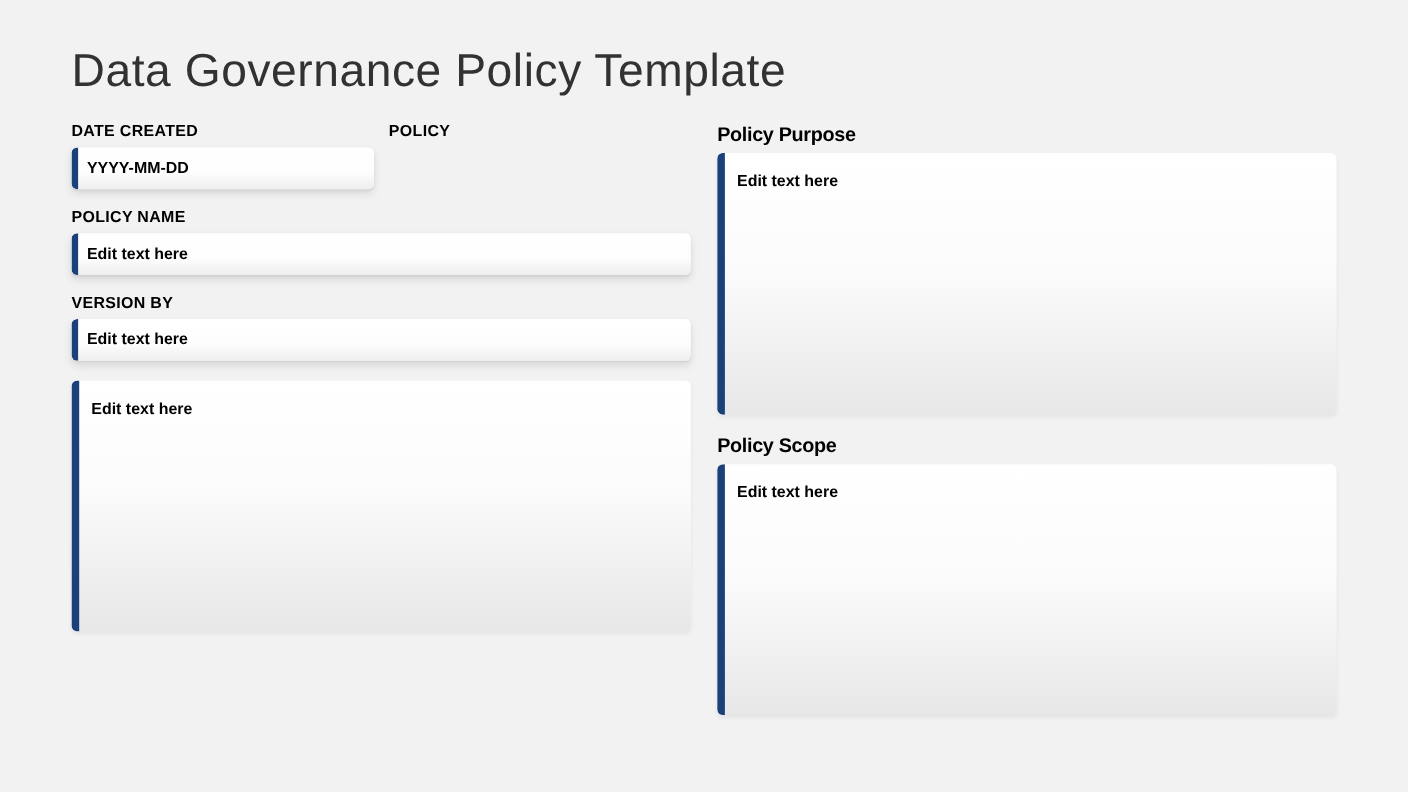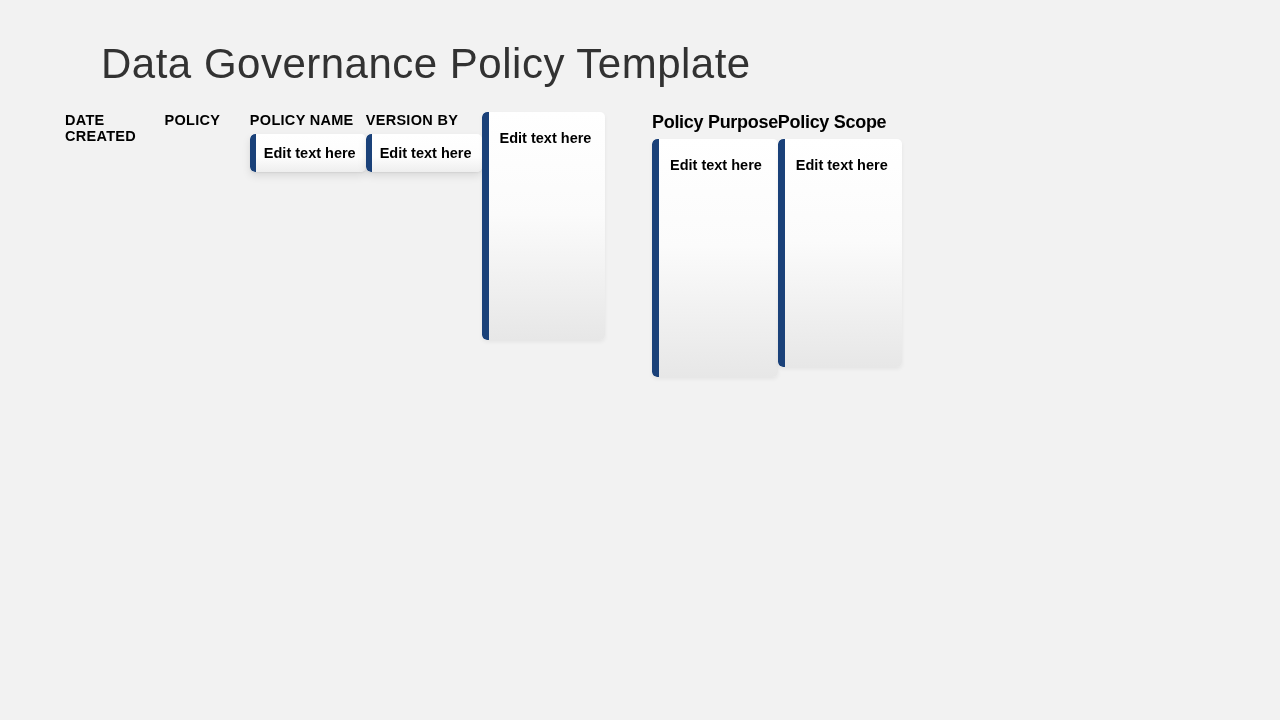--- a/index.html
+++ b/index.html
@@ -10,30 +10,29 @@
     padding: 40px 65px 30px 65px;
     color: #000;
   }
   .page-title {
     font-size: 42px;
     font-weight: 300;
     color: #323232;
     letter-spacing: 0.5px;
     margin-bottom: 24px;
     font-family: "Segoe UI Light", "Segoe UI", Arial, sans-serif;
-    margin-left: 36px;
   }
   .columns {
     display: flex;
     gap: 24px;
   }
   .col {
     flex: 1;
     display: flex;
-    flex-direction: row;
+    flex-direction: column;
   }
   .two-small {
     display: flex;
     gap: 14px;
   }
   .two-small > .field-block { flex: 1; }
   .field-block { margin-bottom: 18px; }
   .label-upper {
     font-size: 14.5px;
     font-weight: 700;
@@ -98,20 +97,21 @@
 
 <h1 class="page-title">Data Governance Policy Template</h1>
 
 <div class="columns">
 
   <div class="col">
 
     <div class="two-small">
       <div class="field-block">
         <div class="label-upper">DATE CREATED</div>
+        <div class="input-box">YYYY-MM-DD</div>
       </div>
       <div class="field-block">
         <div class="label-upper">POLICY</div>
       </div>
     </div>
 
     <div class="field-block">
       <div class="label-upper">POLICY NAME</div>
       <div class="input-box">Edit text here</div>
     </div>

